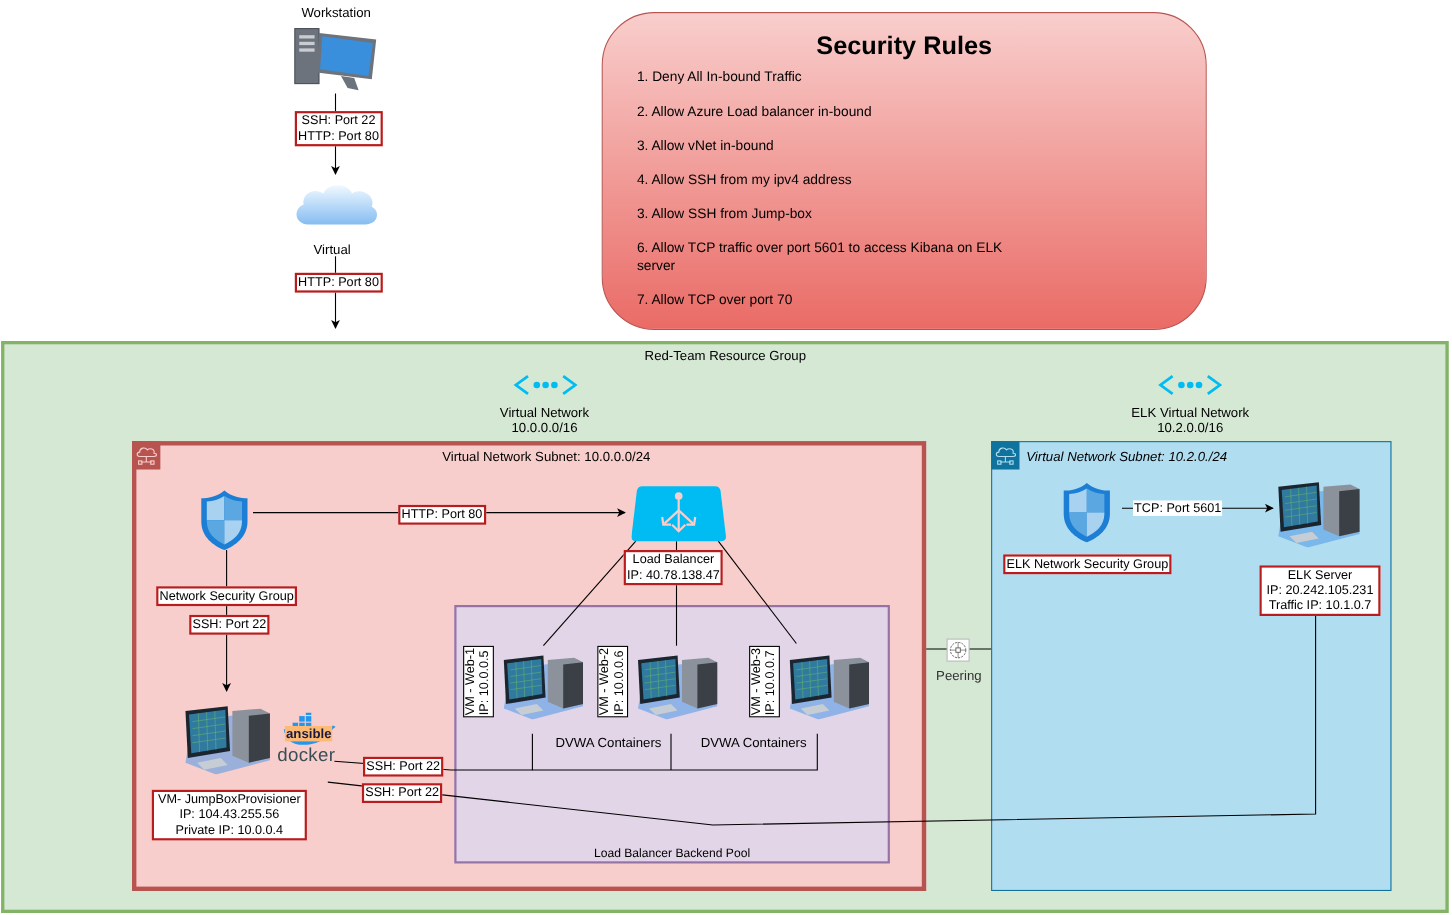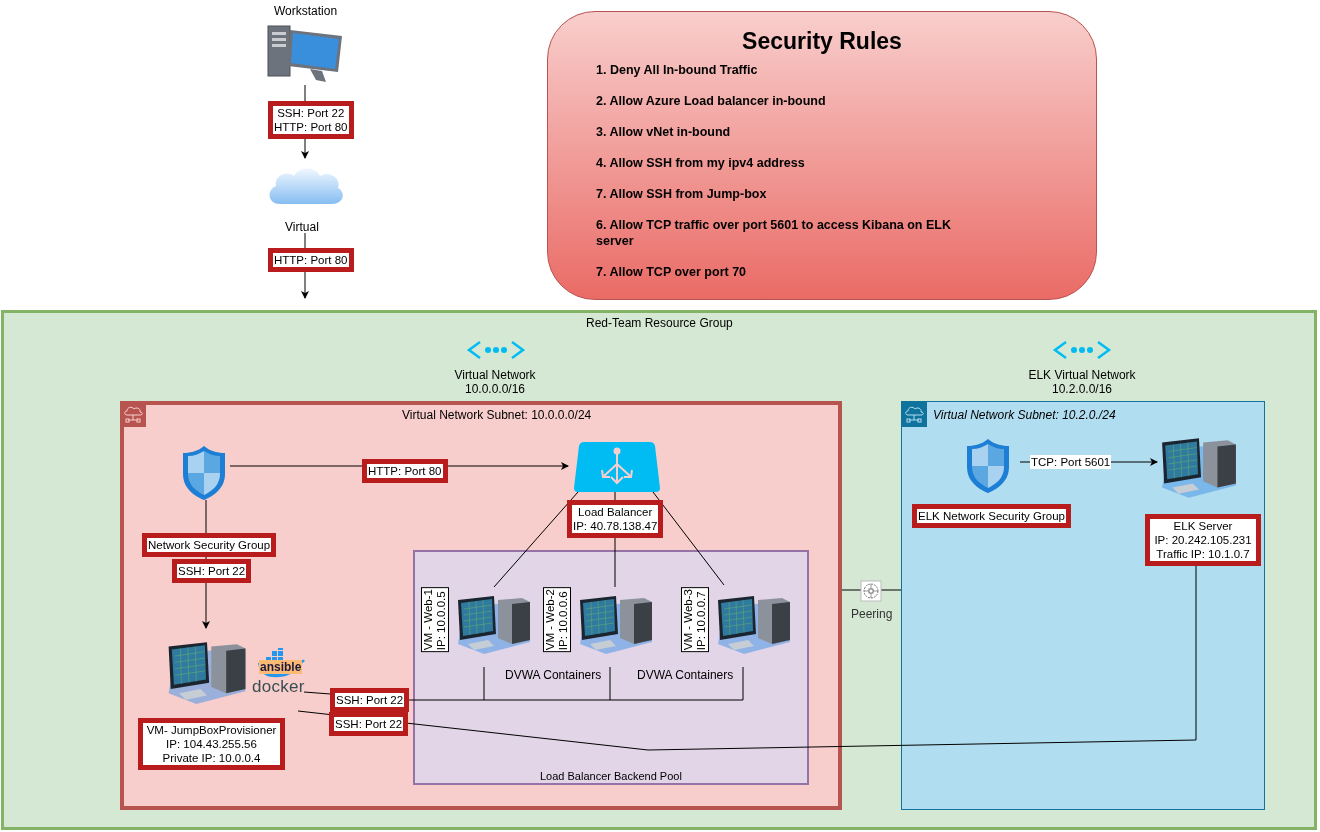--- a/index.html
+++ b/index.html
@@ -1,26 +1,26 @@
 <!DOCTYPE html>
 <html><head>
 <meta charset="utf-8">
 <style>
   html, body { margin:0; padding:0; }
   body { width:1320px; height:832px; position:relative; background:#ffffff; overflow:hidden;
          font-family:"Liberation Sans", "DejaVu Sans", sans-serif; font-size:12px; color:#000; }
   .abs { position:absolute; }
   .lbl { position:absolute; font-size:12px; line-height:14px; white-space:nowrap; }
-  .boxlbl { position:absolute; background:#fff; border:5px solid #b91c1c; font-size:11.5px; line-height:14px;
+  .boxlbl { position:absolute; background:#fff; border:2px solid #b91c1c; font-size:11.5px; line-height:14px;
             padding:0 1px; white-space:nowrap; text-align:center; }
   .center { text-align:center; }
   #rules { position:absolute; left:547px; top:11px; width:550px; height:289px; border:1px solid #b85450;
            border-radius:48px; background:linear-gradient(to bottom, #f8cecc 0%, #ea6b66 100%); box-sizing:border-box; }
   #rules .title { position:absolute; left:0; right:0; top:16px; text-align:center; font-weight:bold; font-size:23px; }
-  #rules .rule { position:absolute; left:31px; font-weight:bold; font-size:12.5px; line-height:16px; width:370px;margin-left:17px; }
+  #rules .rule { position:absolute; left:31px; font-weight:normal; font-size:12.5px; line-height:16px; width:370px; }
   #rg { position:absolute; left:1px; top:310px; width:1316px; height:520px; background:#d5e8d4;
         border:3px solid #82b366; box-sizing:border-box; }
   #subnet1 { position:absolute; left:120px; top:401px; width:722px; height:409px; background:#f8cecc;
              border:4px solid #b85450; box-sizing:border-box; }
   #subnet2 { position:absolute; left:901px; top:401px; width:364px; height:409px; background:#b1ddf0;
              border:1px solid #10739e; box-sizing:border-box; }
   #pool { position:absolute; left:413px; top:550px; width:396px; height:235px; background:#e1d5e7;
           border:2px solid #9673a6; box-sizing:border-box; }
   .subicon { position:absolute; width:26px; height:26px; }
   svg.lines { position:absolute; left:0; top:0; }
@@ -51,21 +51,21 @@
   <path d="M14,40 C2,40 0,26 10,22 C8,12 20,6 28,12 C32,2 50,2 54,12 C62,6 76,14 72,24 C80,28 78,40 66,40 Z" fill="url(#cloudg)"></path>
 </svg>
 <div class="lbl" style="left:285px;top:220px;">Virtual</div>
 
 <div id="rules">
   <div class="title">Security Rules</div>
   <div class="rule" style="top:50px;">1. Deny All In-bound Traffic</div>
   <div class="rule" style="top:81px;">2. Allow Azure Load balancer in-bound</div>
   <div class="rule" style="top:112px;">3. Allow vNet in-bound</div>
   <div class="rule" style="top:143px;">4. Allow SSH from my ipv4 address</div>
-  <div class="rule" style="top:174px;">7. Allow SSH from Jump-box</div>
+  <div class="rule" style="top:174px;">3. Allow SSH from Jump-box</div>
   <div class="rule" style="top:205px;">6. Allow TCP traffic over port 5601 to access Kibana on ELK server</div>
   <div class="rule" style="top:252px;">7. Allow TCP over port 70</div>
 </div>
 
 <div id="rg"></div>
 <div class="lbl" style="left:586px;top:316px;text-align:center;">Red-Team Resource Group</div>
 
 <svg class="abs" style="left:466px;top:340px;" width="60" height="20">
   <polyline points="14,2 3,10 14,18" fill="none" stroke="#00bcf2" stroke-width="2.5"></polyline>
   <polyline points="46,2 57,10 46,18" fill="none" stroke="#00bcf2" stroke-width="2.5"></polyline>

